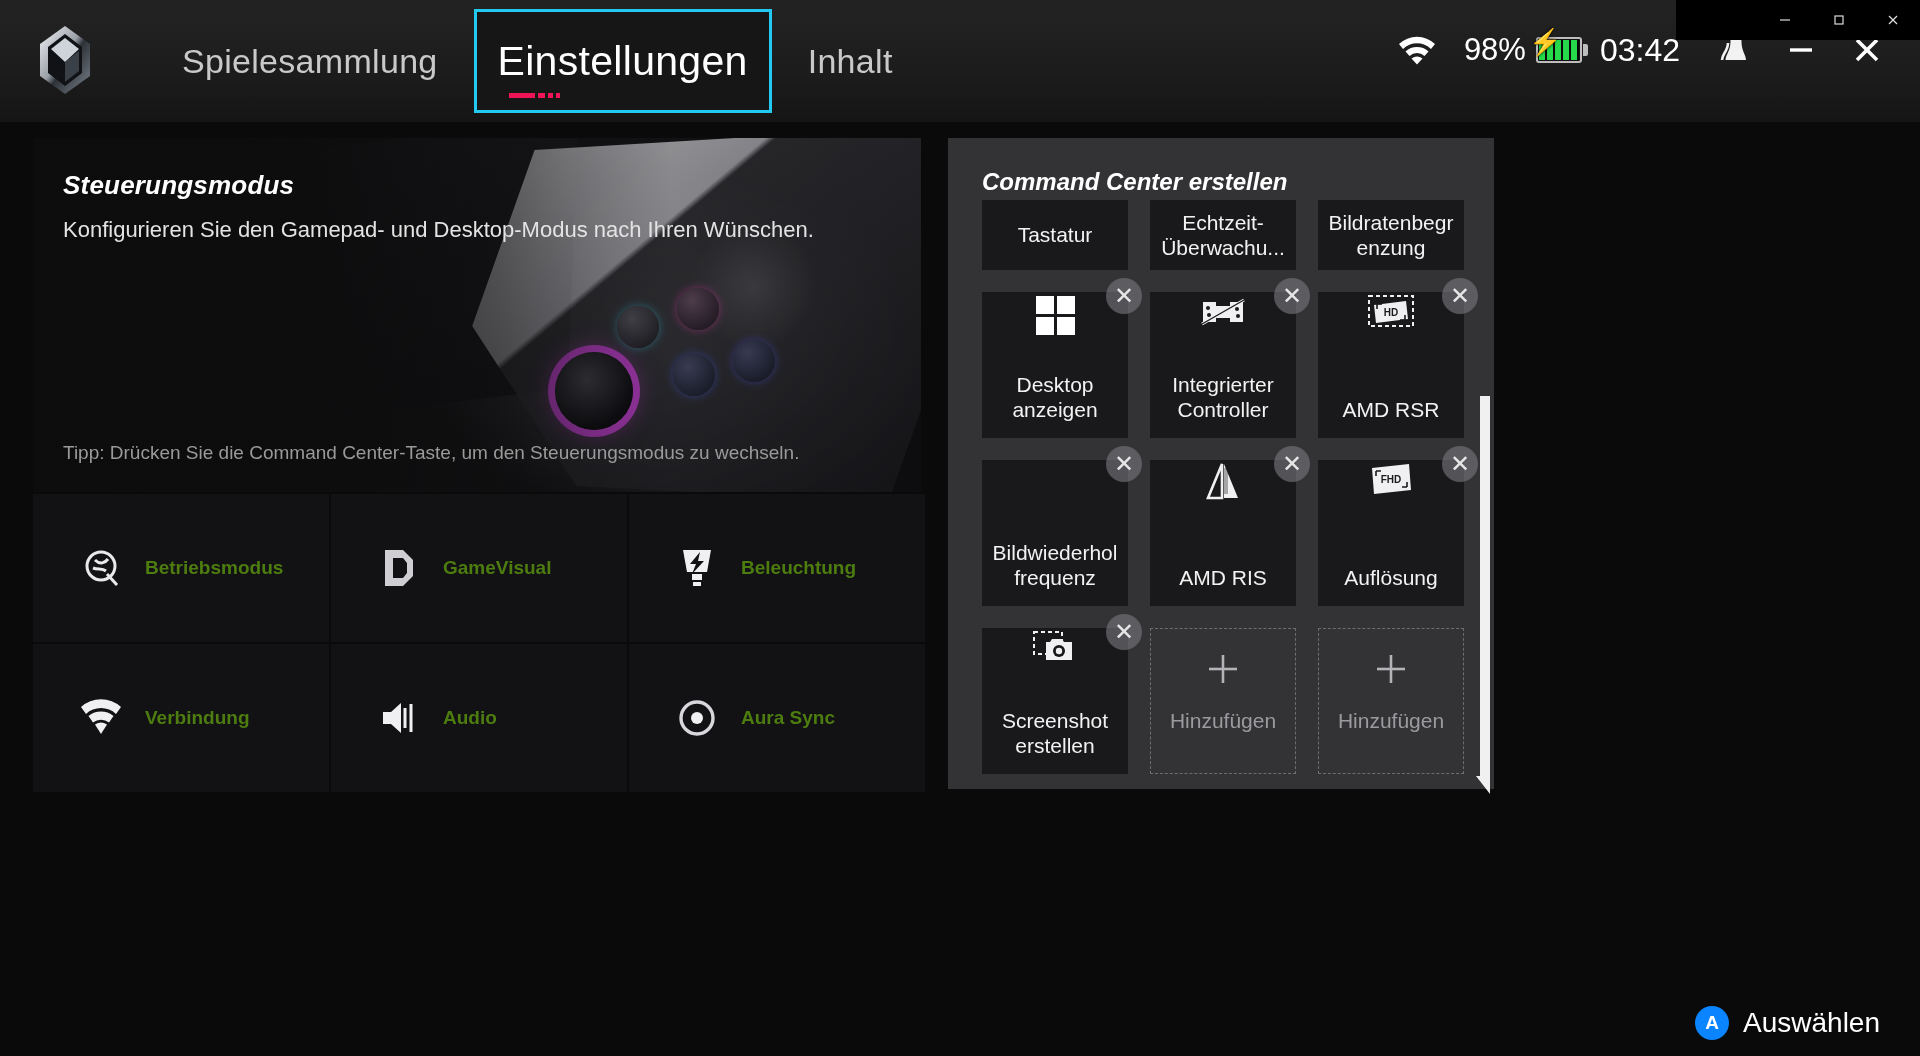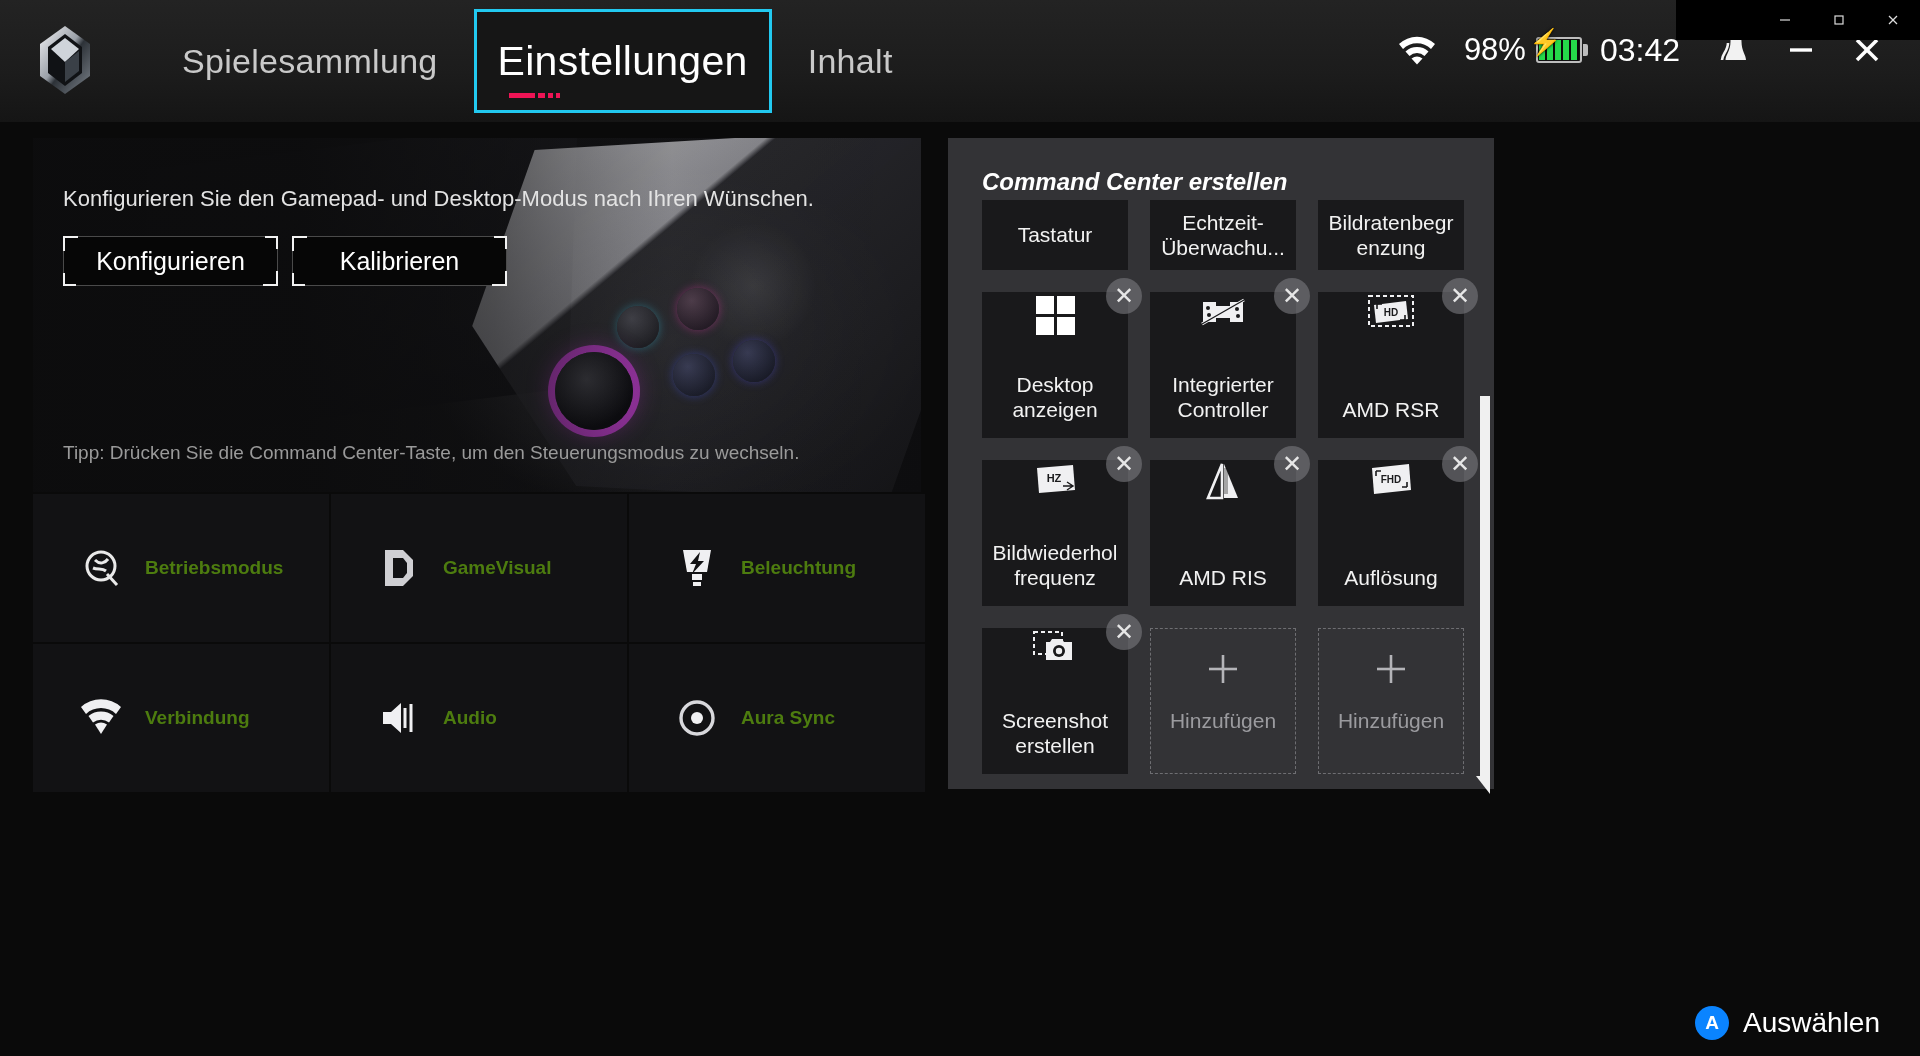--- a/index.html
+++ b/index.html
@@ -282,33 +282,22 @@
       <div class="hero-btns">
         <div class="hb hb1"></div>
           <div class="hb hb2"></div>
           <div class="hb hb3"></div>
           <div class="hb hb4"></div>
       </div>
       <div class="hero-stick"></div>
       <div class="hero-overlay"></div>
 
       <div class="hero-content">
+        <div class="hero-title">Steuerungsmodus</div>
         <div class="hero-sub">Konfigurieren Sie den Gamepad- und Desktop-Modus nach Ihren Wünschen.</div>
-        <div class="hero-actions">
-          <div class="rog-btn">
-            <span class="c2"></span>
-              <span class="c3"></span>
-            <span>Konfigurieren</span>
-          </div>
-          <div class="rog-btn">
-            <span class="c2"></span>
-              <span class="c3"></span>
-            <span>Kalibrieren</span>
-          </div>
-        </div>
       </div>
       <div class="hero-tip">Tipp: Drücken Sie die Command Center-Taste, um den Steuerungsmodus zu wechseln.</div>
     </div>
 
     <div class="tile-grid">
 
       <div class="tile">
         <span class="ticon">
           <svg width="44" height="44" viewBox="0 0 44 44">
             <circle cx="22" cy="20" r="14" fill="none" stroke="#e9e9e9" stroke-width="3"></circle>
@@ -435,27 +424,20 @@
               <text x="26" y="24" font-family="Liberation Sans, sans-serif" font-size="10" font-weight="bold" fill="#19191b" text-anchor="middle">HD</text>
               <path d="M12 12 L12 17 M12 12 L17 12" stroke="#19191b" stroke-width="1.6" fill="none"></path>
               <path d="M40 28 L40 23 M40 28 L35 28" stroke="#19191b" stroke-width="1.6" fill="none"></path>
             </svg>
           </div>
           <div class="cc-label cc-ml">AMD RSR</div>
         </div>
 
         <div class="cc-tile">
           <div class="cc-close">✕</div>
-          <div class="cc-ico">
-            <svg width="52" height="40" viewBox="0 0 52 40">
-              <path d="M8 8 L44 5 L46 30 L10 33 Z" fill="#f0f0f2"></path>
-              <text x="25" y="22" font-family="Liberation Sans, sans-serif" font-size="11" font-weight="bold" fill="#19191b" text-anchor="middle">HZ</text>
-              <path d="M34 26 L44 26 M38 22 L44 26 L38 30" stroke="#19191b" stroke-width="1.4" fill="none"></path>
-            </svg>
-          </div>
           <div class="cc-label cc-ml">Bildwiederhol<br>frequenz</div>
         </div>
 
         <div class="cc-tile">
           <div class="cc-close">✕</div>
           <div class="cc-ico">
             <svg width="46" height="44" viewBox="0 0 46 44">
               <path d="M22 4 L8 38 L22 38 Z" fill="none" stroke="#f0f0f2" stroke-width="2.6"></path>
               <path d="M24 4 L38 38 L24 38 Z" fill="#f0f0f2"></path>
               <rect x="24" y="8" width="4" height="26" fill="#19191b" opacity=".35"></rect>

